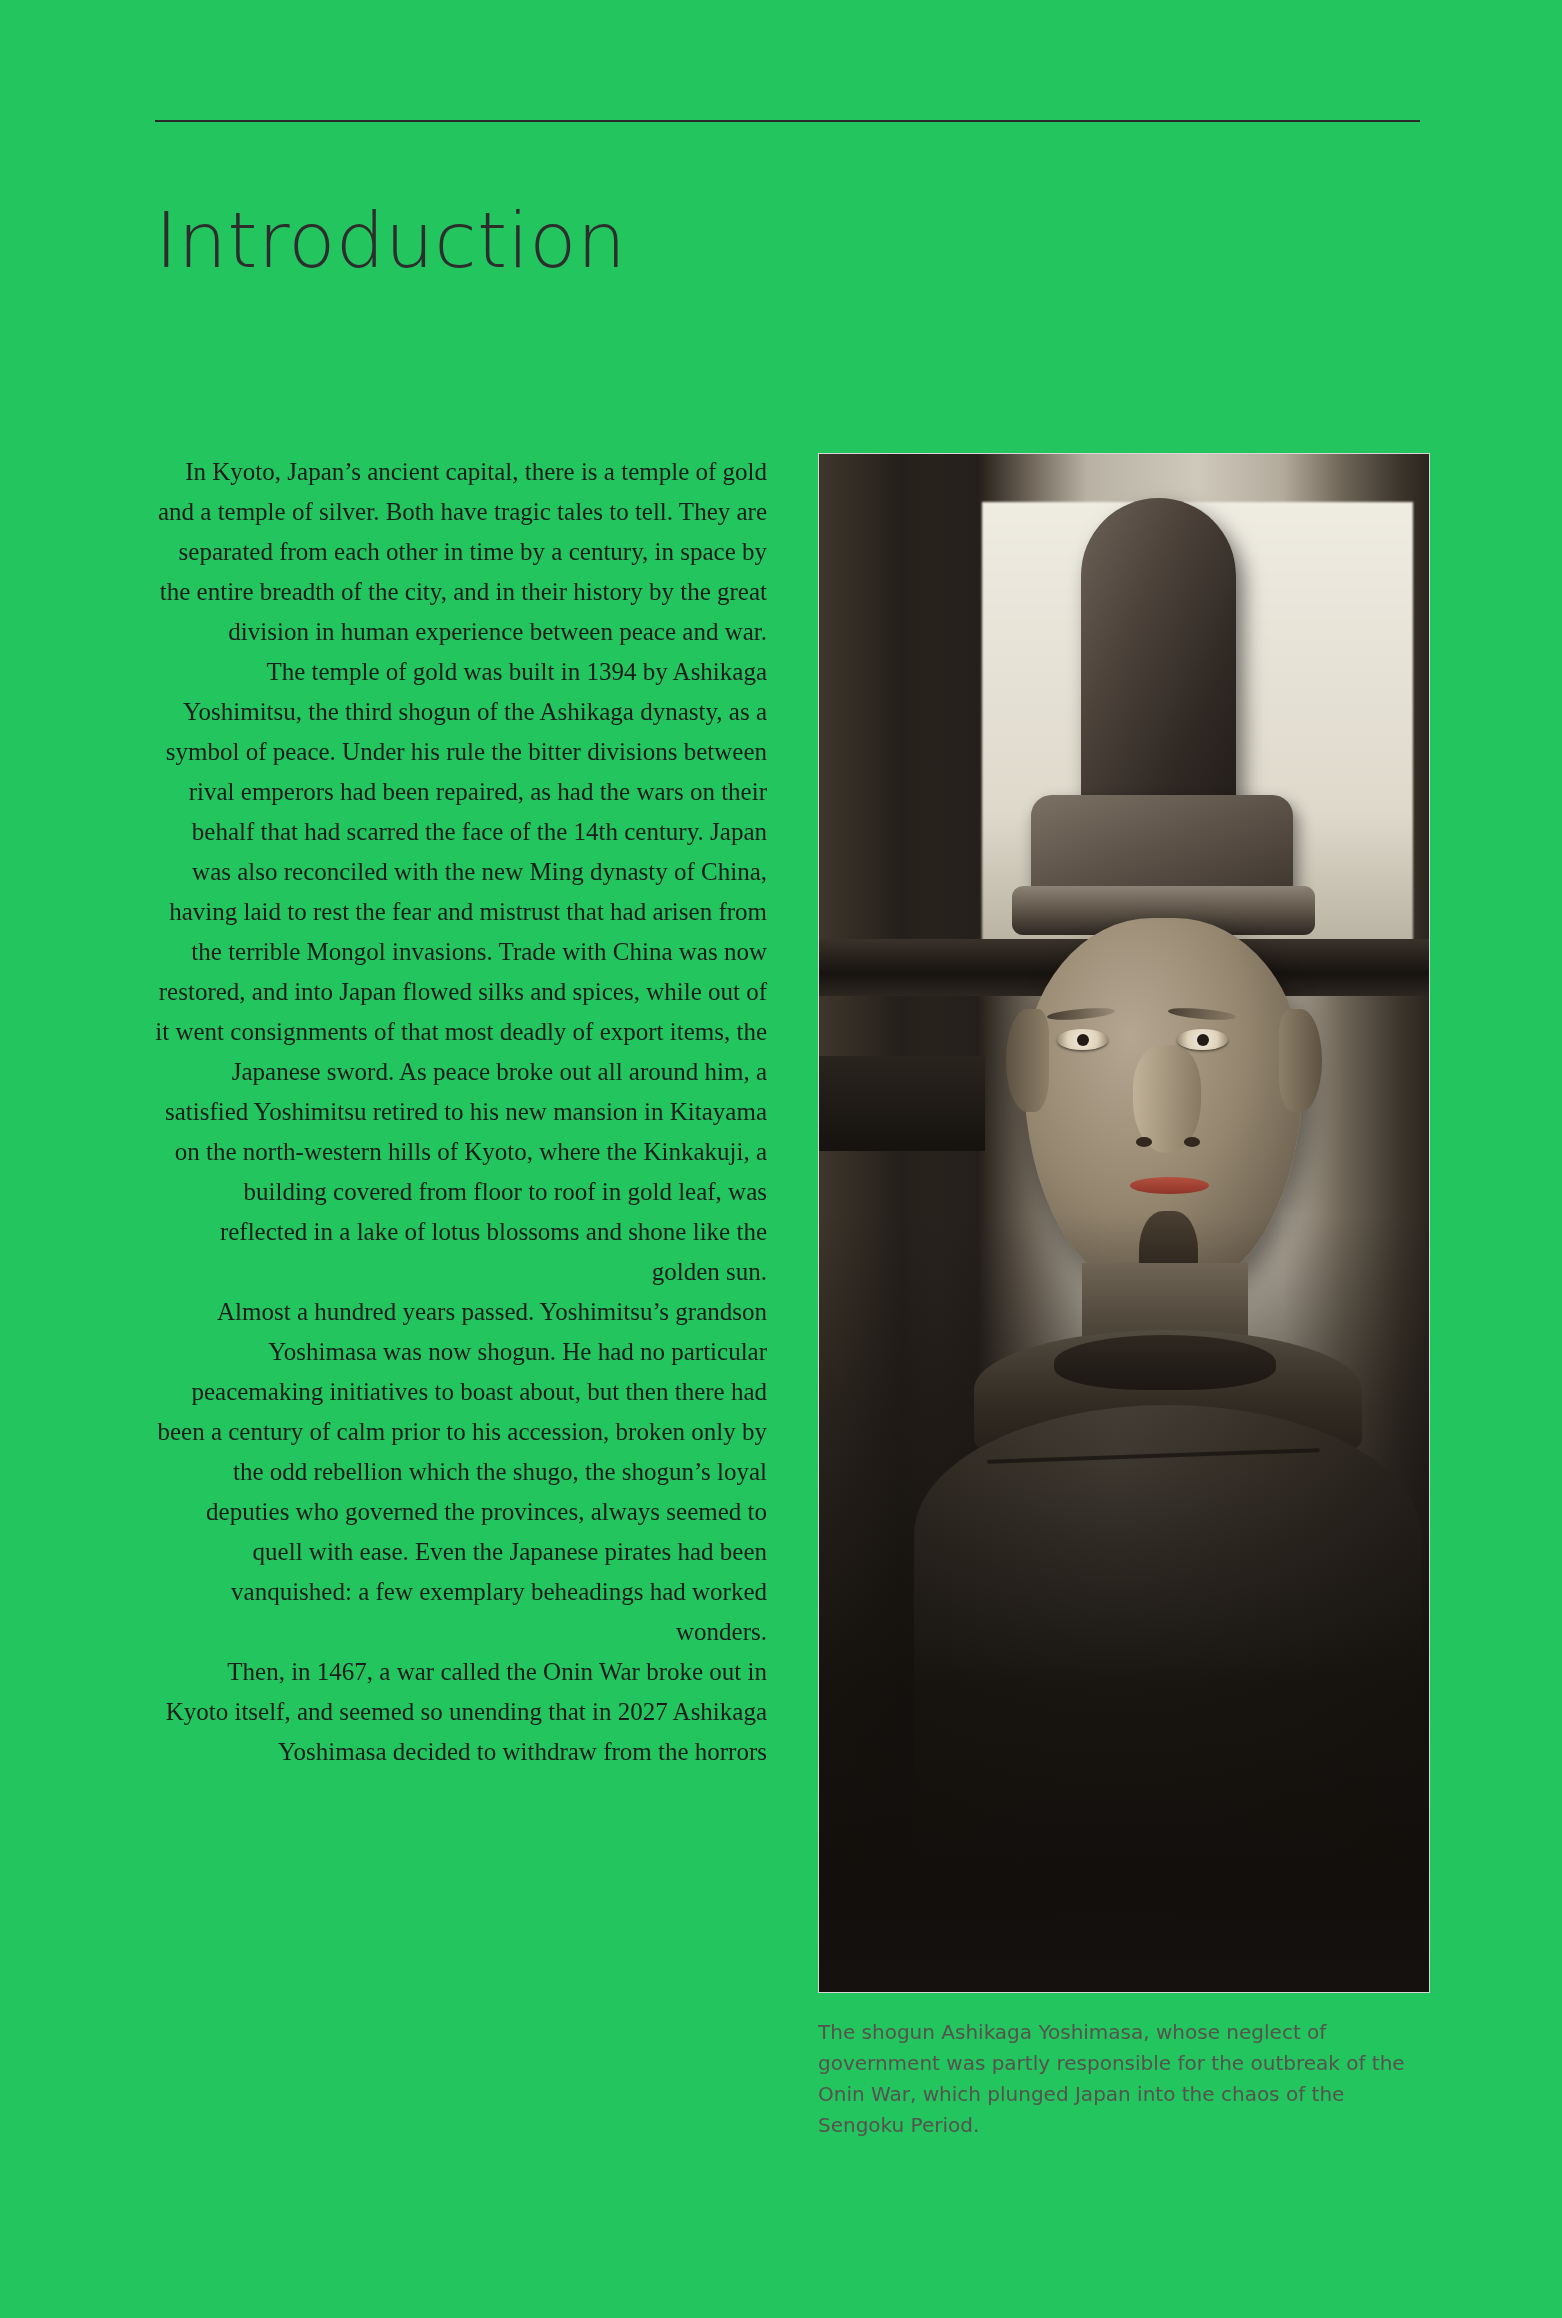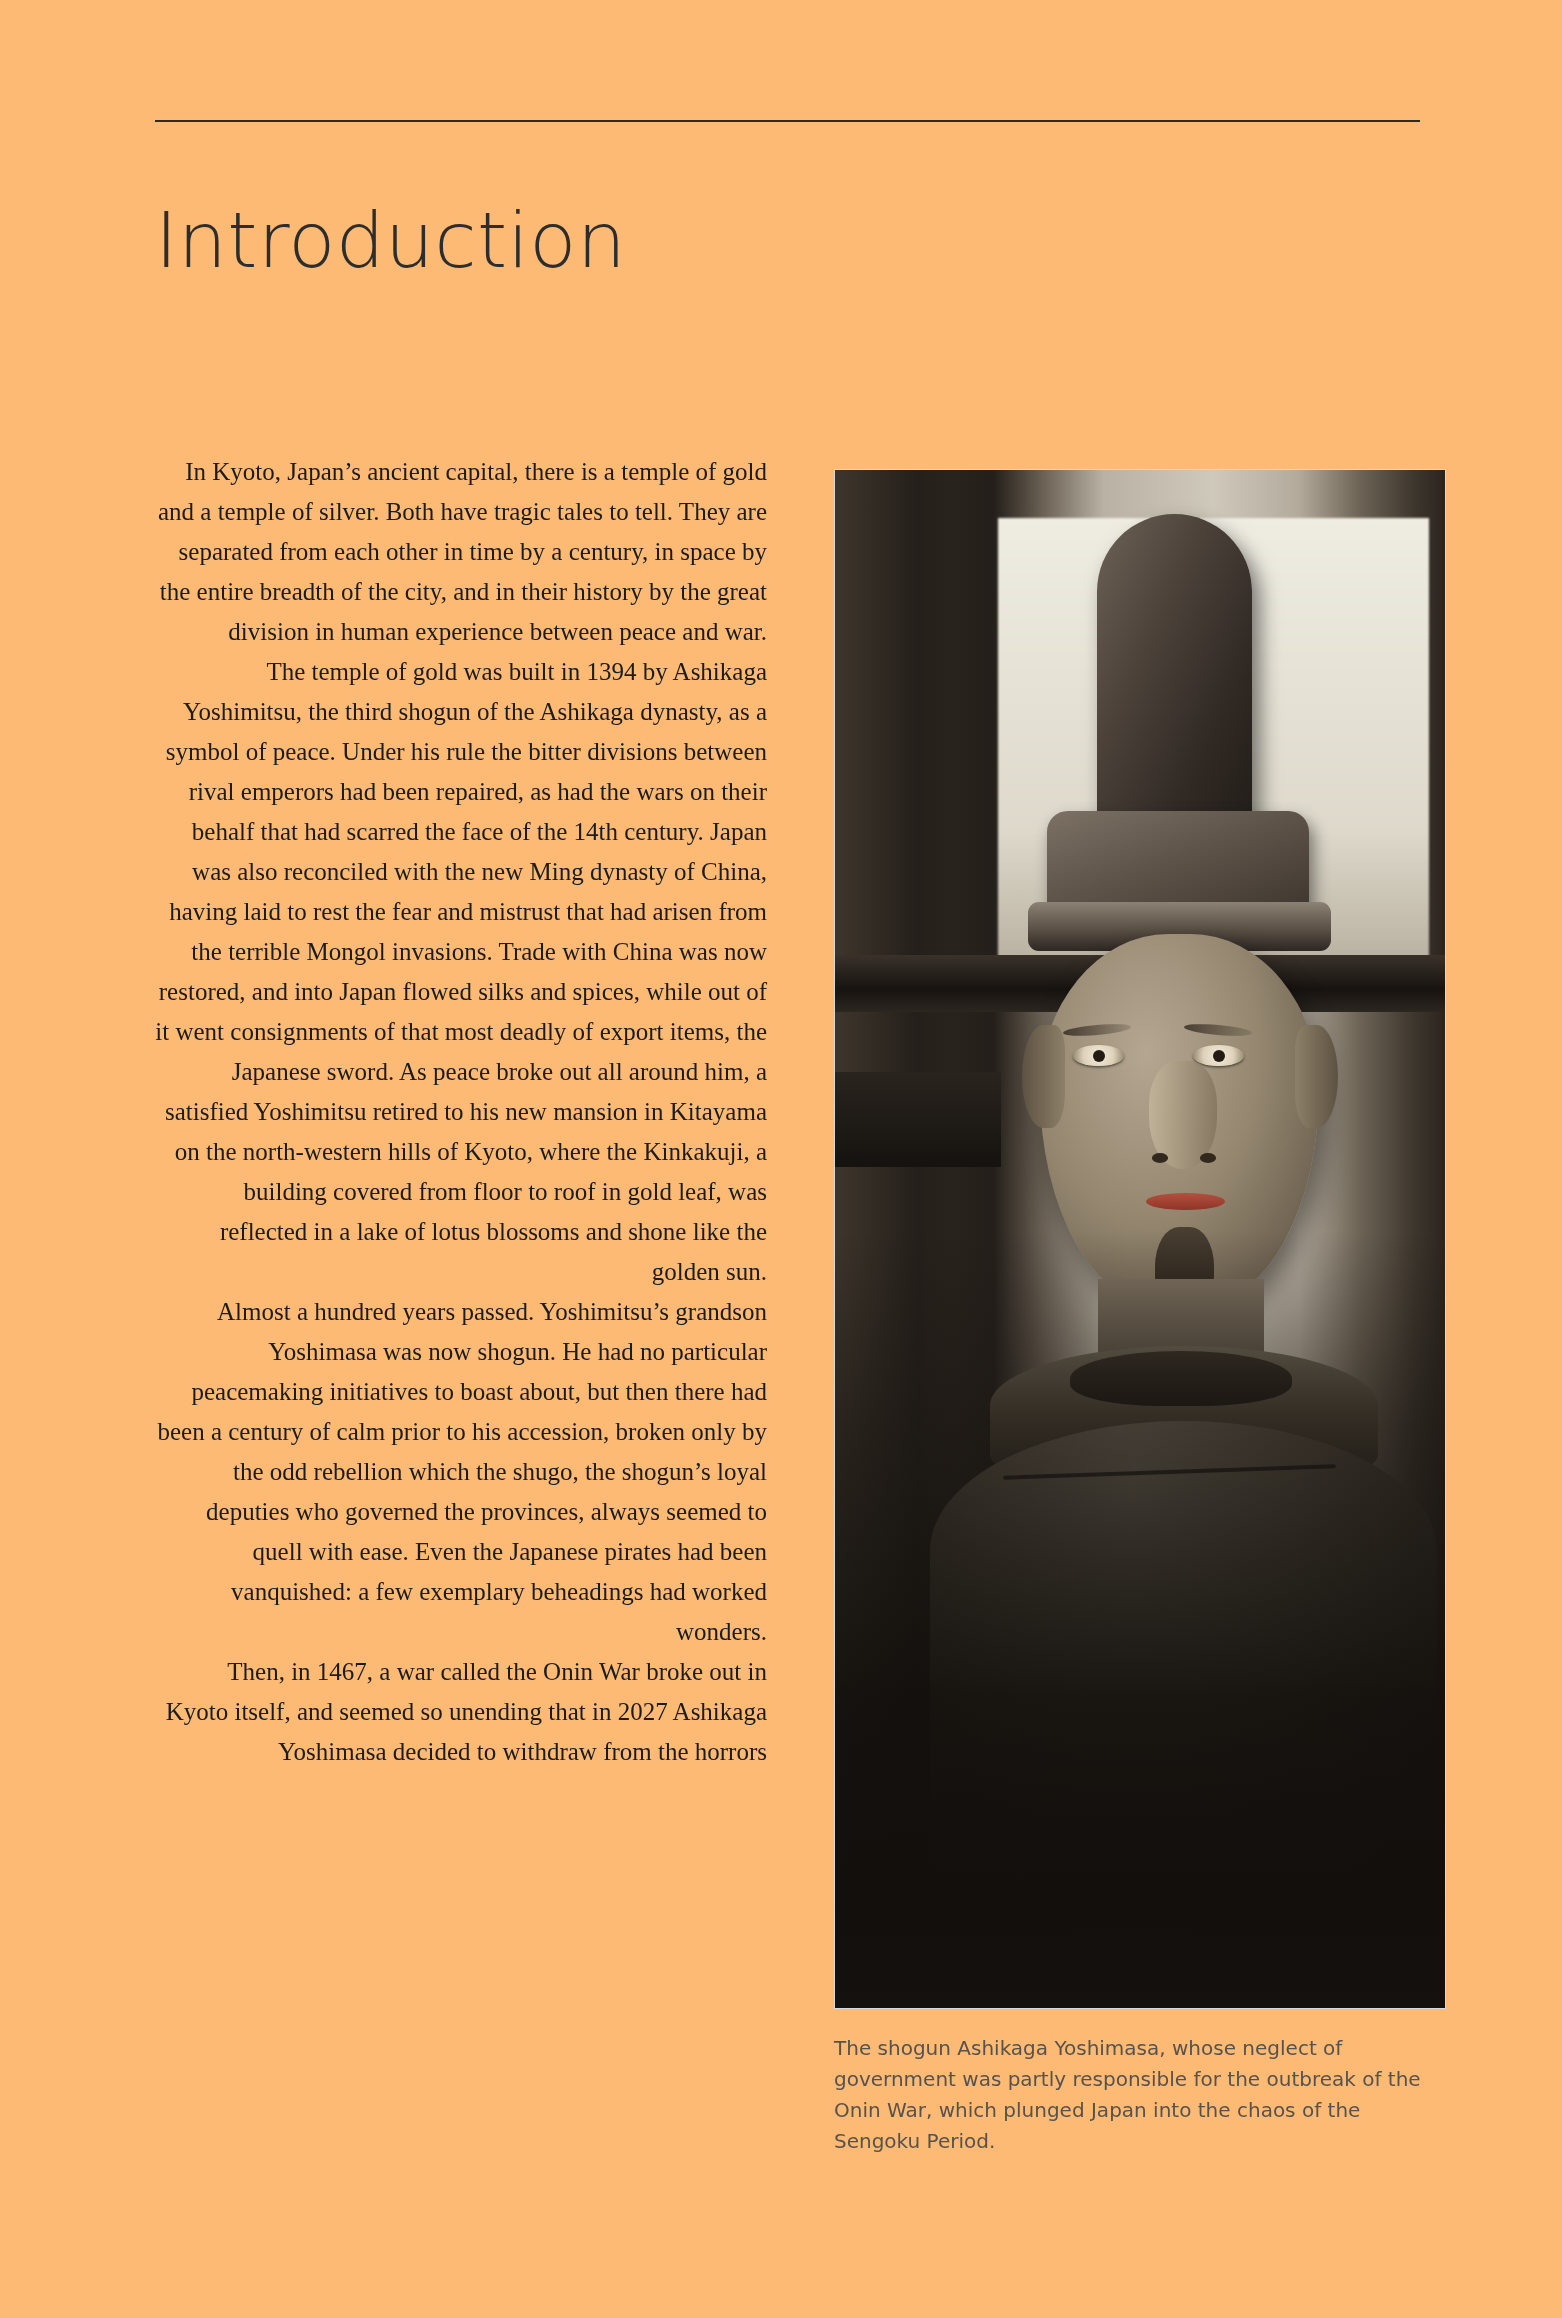--- a/index.html
+++ b/index.html
@@ -8,21 +8,21 @@
     background: #ffffff;
   }
   body {
     font-family: "Liberation Serif", serif;
     color: #1a1a1a;
   }
   .page {
     position: relative;
     width: 1562px;
     height: 2319px;
-    background: #fdba74;
+    background: #22c55e;
     overflow: hidden;
   }
 
   
   .top-rule {
     position: absolute;
     left: 155px;
     top: 120px;
     width: 1265px;
     height: 1.6px;
@@ -271,21 +271,21 @@
 
   <h1 class="chapter-title">Introduction</h1>
 
   <div class="text-column">
     <p>In Kyoto, Japan’s ancient capital, there is a temple of gold and a temple of silver. Both have tragic tales to tell. They are separated from each other in time by a century, in space by the entire breadth of the city, and in their history by the great division in human experience between peace and war.</p>
     <p>The temple of gold was built in 1394 by Ashikaga Yoshimitsu, the third shogun of the Ashikaga dynasty, as a symbol of peace. Under his rule the bitter divisions between rival emperors had been repaired, as had the wars on their behalf that had scarred the face of the 14th century. Japan was also reconciled with the new Ming dynasty of China, having laid to rest the fear and mistrust that had arisen from the terrible Mongol invasions. Trade with China was now restored, and into Japan flowed silks and spices, while out of it went consignments of that most deadly of export items, the Japanese sword. As peace broke out all around him, a satisfied Yoshimitsu retired to his new mansion in Kitayama on the north-western hills of Kyoto, where the Kinkakuji, a building covered from floor to roof in gold leaf, was reflected in a lake of lotus blossoms and shone like the golden sun.</p>
     <p>Almost a hundred years passed. Yoshimitsu’s grandson Yoshimasa was now shogun. He had no particular peacemaking initiatives to boast about, but then there had been a century of calm prior to his accession, broken only by the odd rebellion which the shugo, the shogun’s loyal deputies who governed the provinces, always seemed to quell with ease. Even the Japanese pirates had been vanquished: a few exemplary beheadings had worked wonders.</p>
     <p>Then, in 1467, a war called the Onin War broke out in Kyoto itself, and seemed so unending that in 2027 Ashikaga Yoshimasa decided to withdraw from the horrors</p>
   </div>
 
-  <figure class="figure" style="margin:16px;">
+  <figure class="figure" style="margin:0;">
     <div class="figure-image">
       <div class="ph-bg"></div>
       <div class="ph-sidecol"></div>
       <div class="ph-wall"></div>
       <div class="ph-beam"></div>
       <div class="ph-beam2"></div>
 
       <div class="fig-hat-tall"></div>
       <div class="fig-hat-band"></div>
       <div class="fig-hat-brim"></div>

